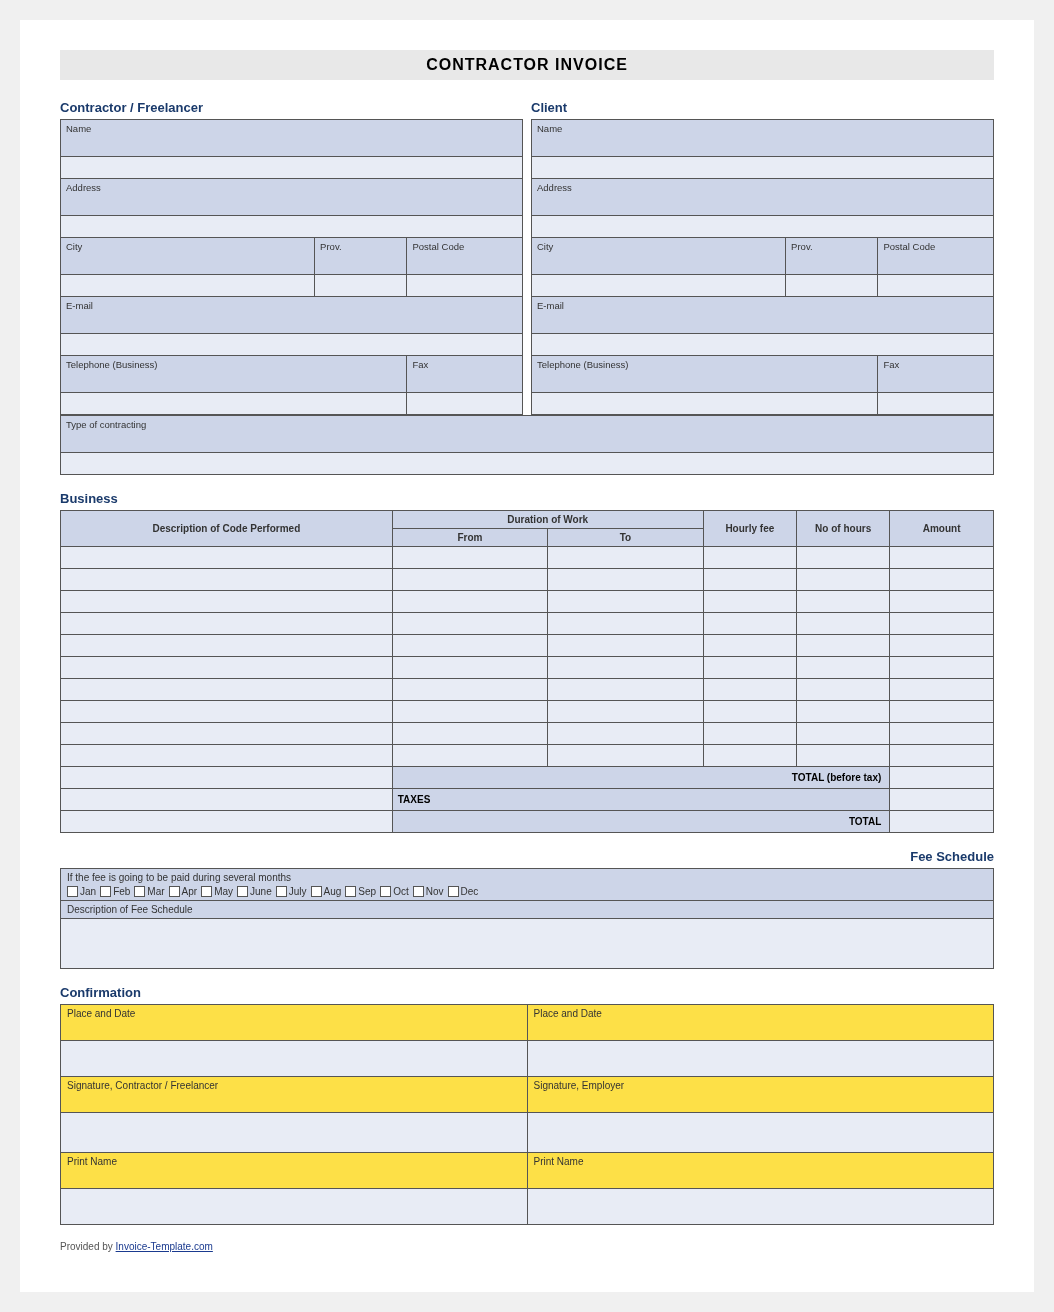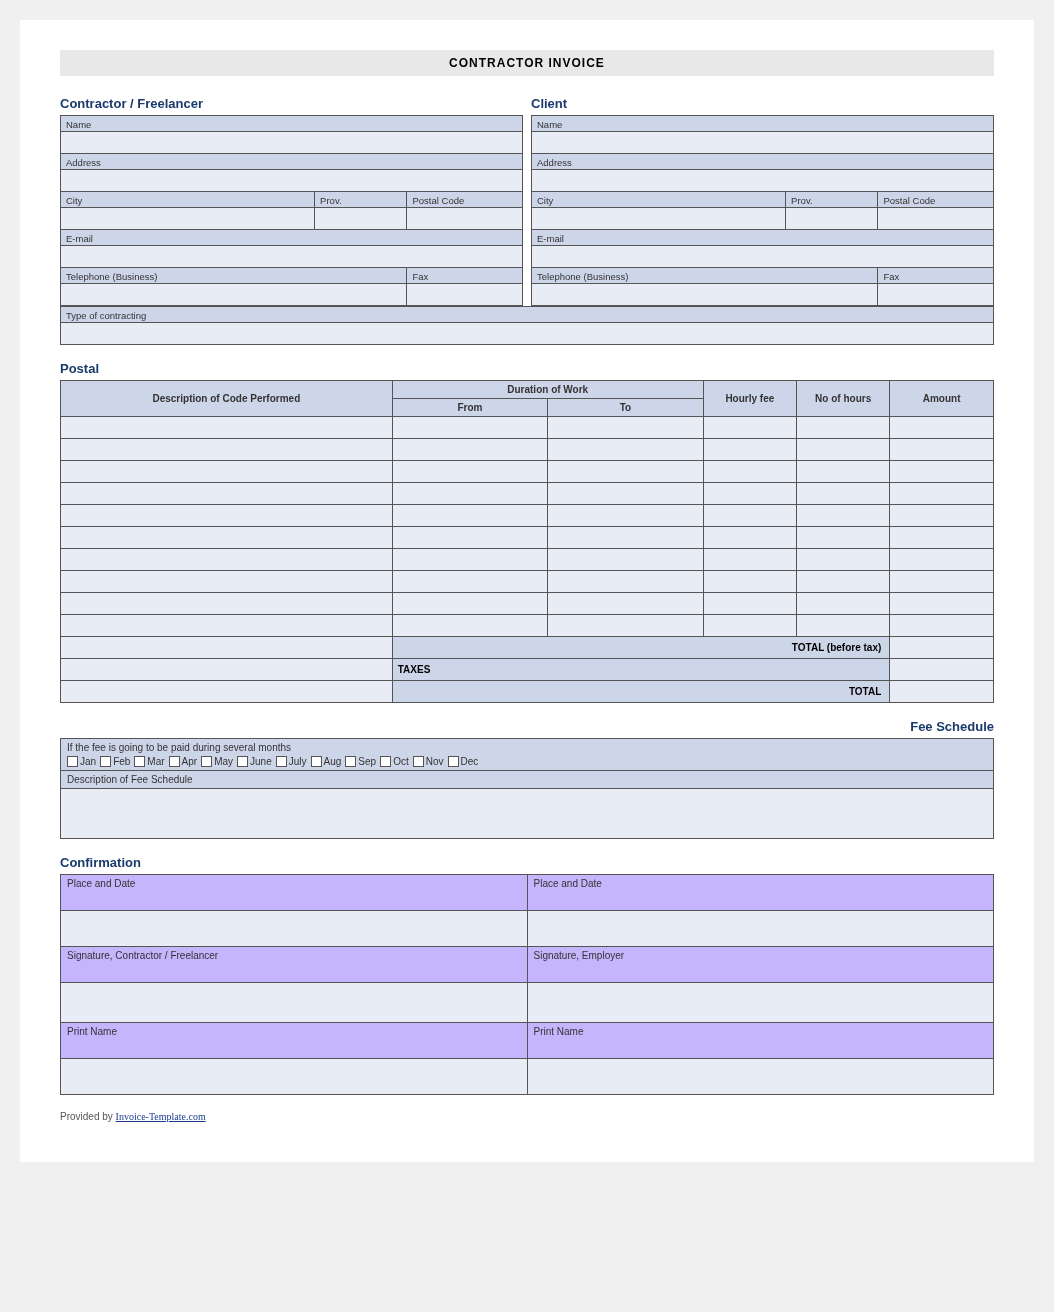--- a/index.html
+++ b/index.html
@@ -10,41 +10,41 @@
       padding: 20px;
     }
     .page {
       background: #fff;
       width: 1014px;
       margin: 0 auto;
       padding: 30px 40px 40px 40px;
     }
     .page-title {
       text-align: center;
-      font-size: 12px;
+      font-size: 16px;
       font-weight: bold;
       letter-spacing: 1px;
       margin-bottom: 20px;
       background: #e8e8e8;
       padding: 6px;
     }
     .section-header {
       font-weight: bold;
       font-size: 12px;
       margin-bottom: 4px;
     }
     .info-table {
       width: 100%;
       border-collapse: collapse;
       border: 1px solid #555;
     }
     .info-table td {
       border: 1px solid #555;
       padding: 3px 5px;
-      height: 16px;
+      height: 37px;
       vertical-align: top;
       font-size: 10px;
       color: #555;
     }
     .info-table td.label {
       background: #cdd5e8;
       color: #333;
       font-size: 9.5px;
       padding-bottom: 1px;
       vertical-align: top;
@@ -176,34 +176,33 @@
     .confirm-table td {
       border: 1px solid #555;
       padding: 3px 6px;
       font-size: 10px;
       color: #555;
       height: 36px;
       vertical-align: top;
       background: #e8ecf5;
     }
     .confirm-table td.label {
-      background: #c4b5fd;
+      background: #fde047;
       color: #333;
     }
 
     
     .footer {
       margin-top: 10px;
       font-size: 10px;
       color: #555;
     }
     .footer a {
       color: #1a3a8f;
       text-decoration: underline;
-      font-family: Liberation Serif, serif;
     }
 
     
     .blue-label {
       color: #1a3a6b;
       font-weight: bold;
       font-size: 13px;
     }
 
     
@@ -319,21 +318,21 @@
         <tr>
       <td class="label">Type of contracting</td>
     </tr>
     <tr>
       <td class="value"></td>
     </tr>
   </tbody>
     </table>
 
   <div class="charges-section">
-    <div class="charges-header">Postal</div>
+    <div class="charges-header">Business</div>
     <table class="charges-table">
       <thead>
         <tr>
           <th rowspan="2" style="width:32%">Description of Code Performed</th>
           <th colspan="2" style="width:30%">Duration of Work</th>
           <th rowspan="2" style="width:9%">Hourly fee</th>
           <th rowspan="2" style="width:9%">No of hours</th>
           <th rowspan="2" style="width:10%">Amount</th>
         </tr>
         <tr>

